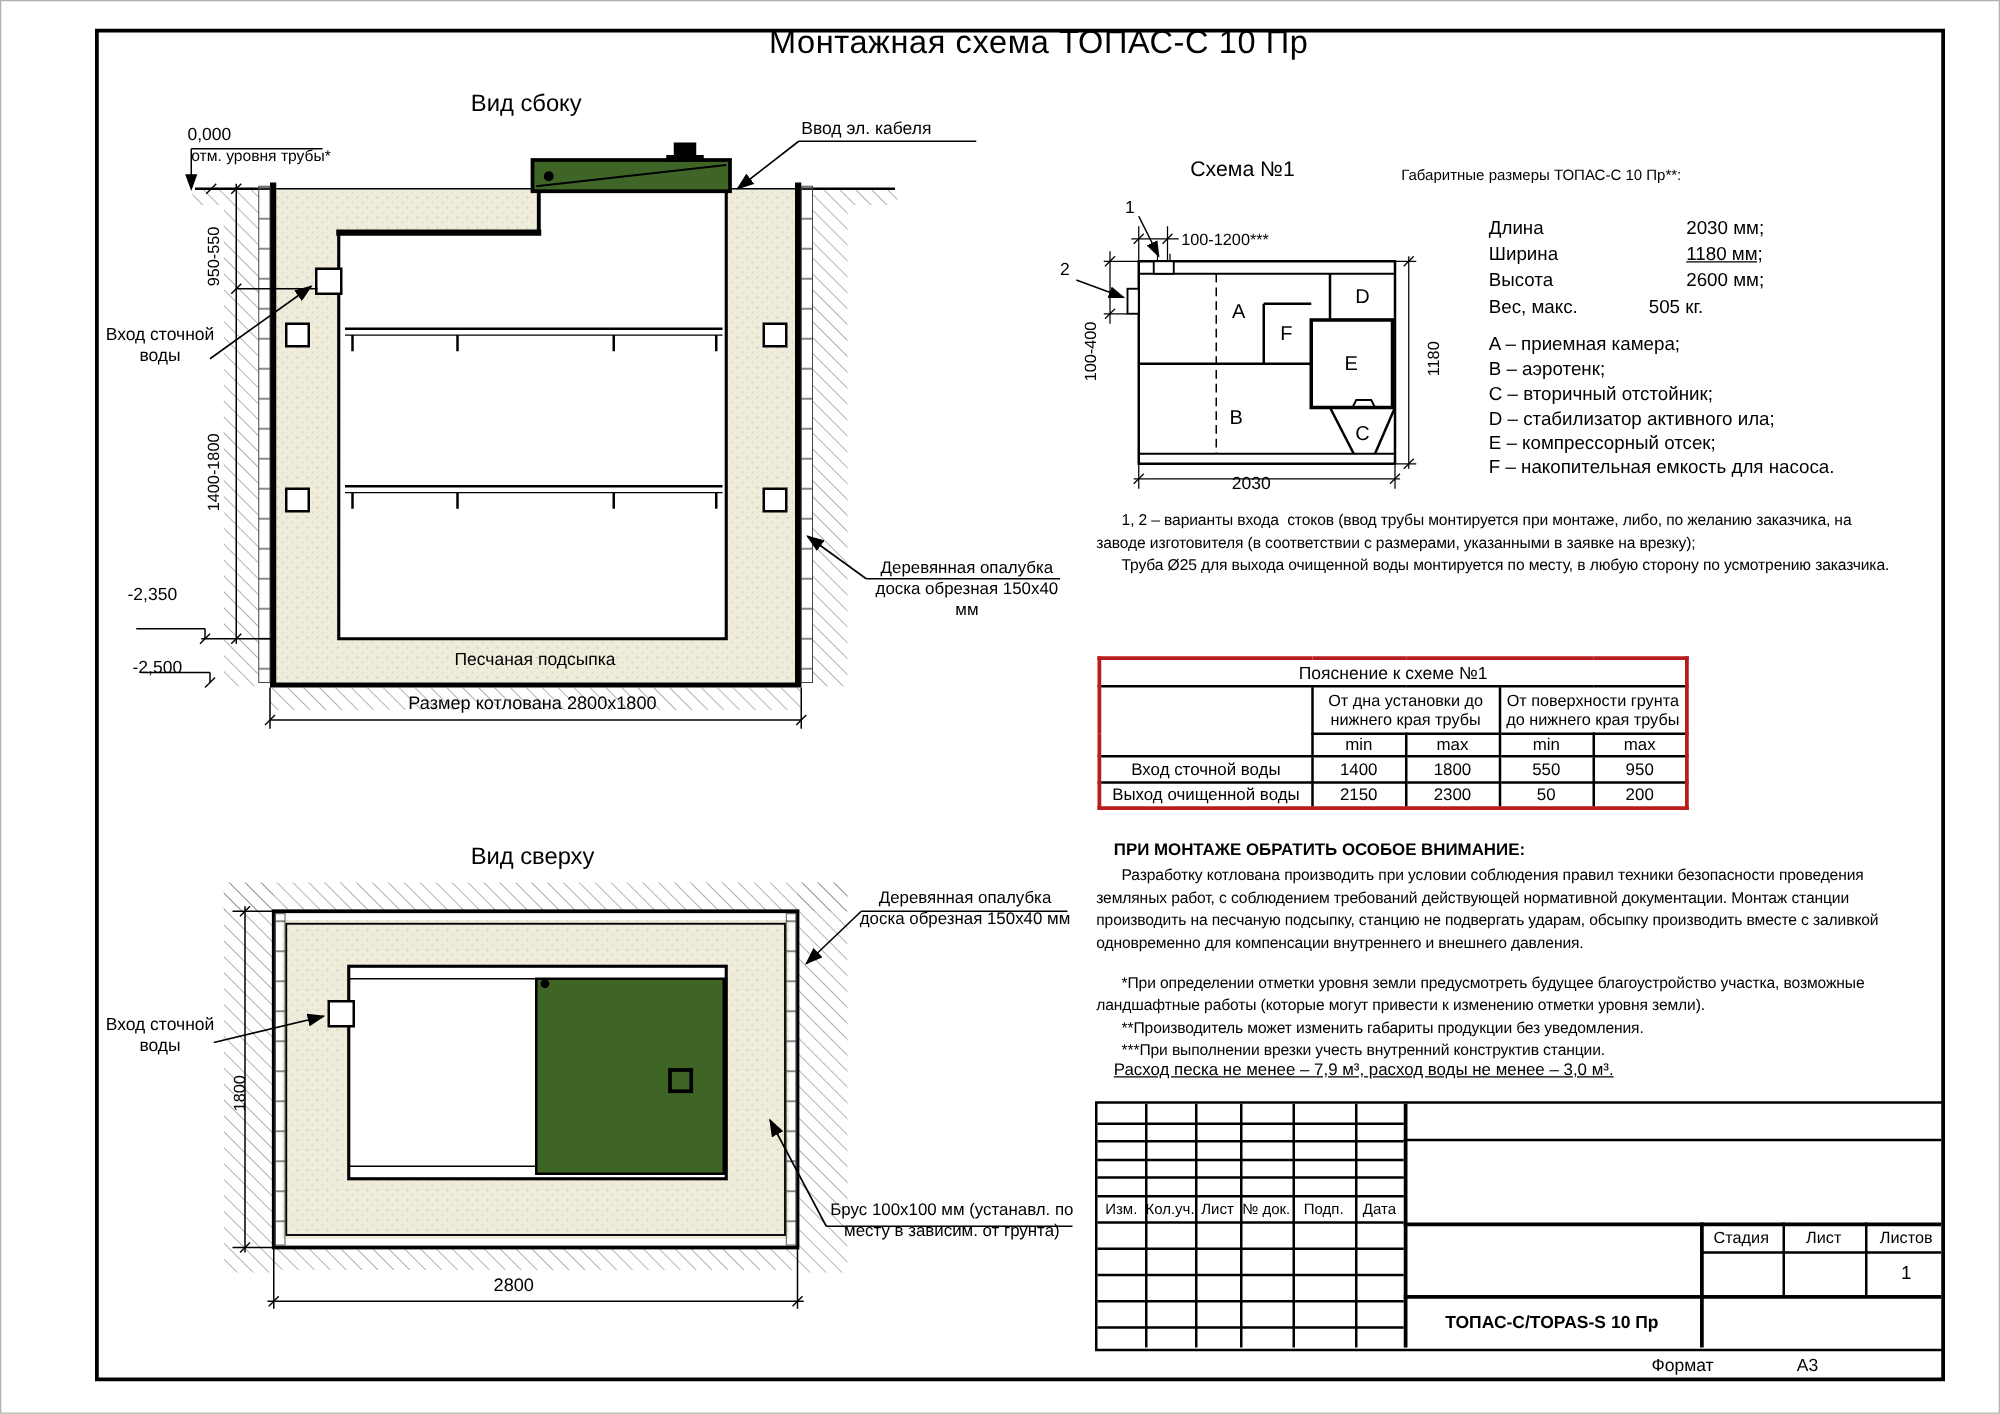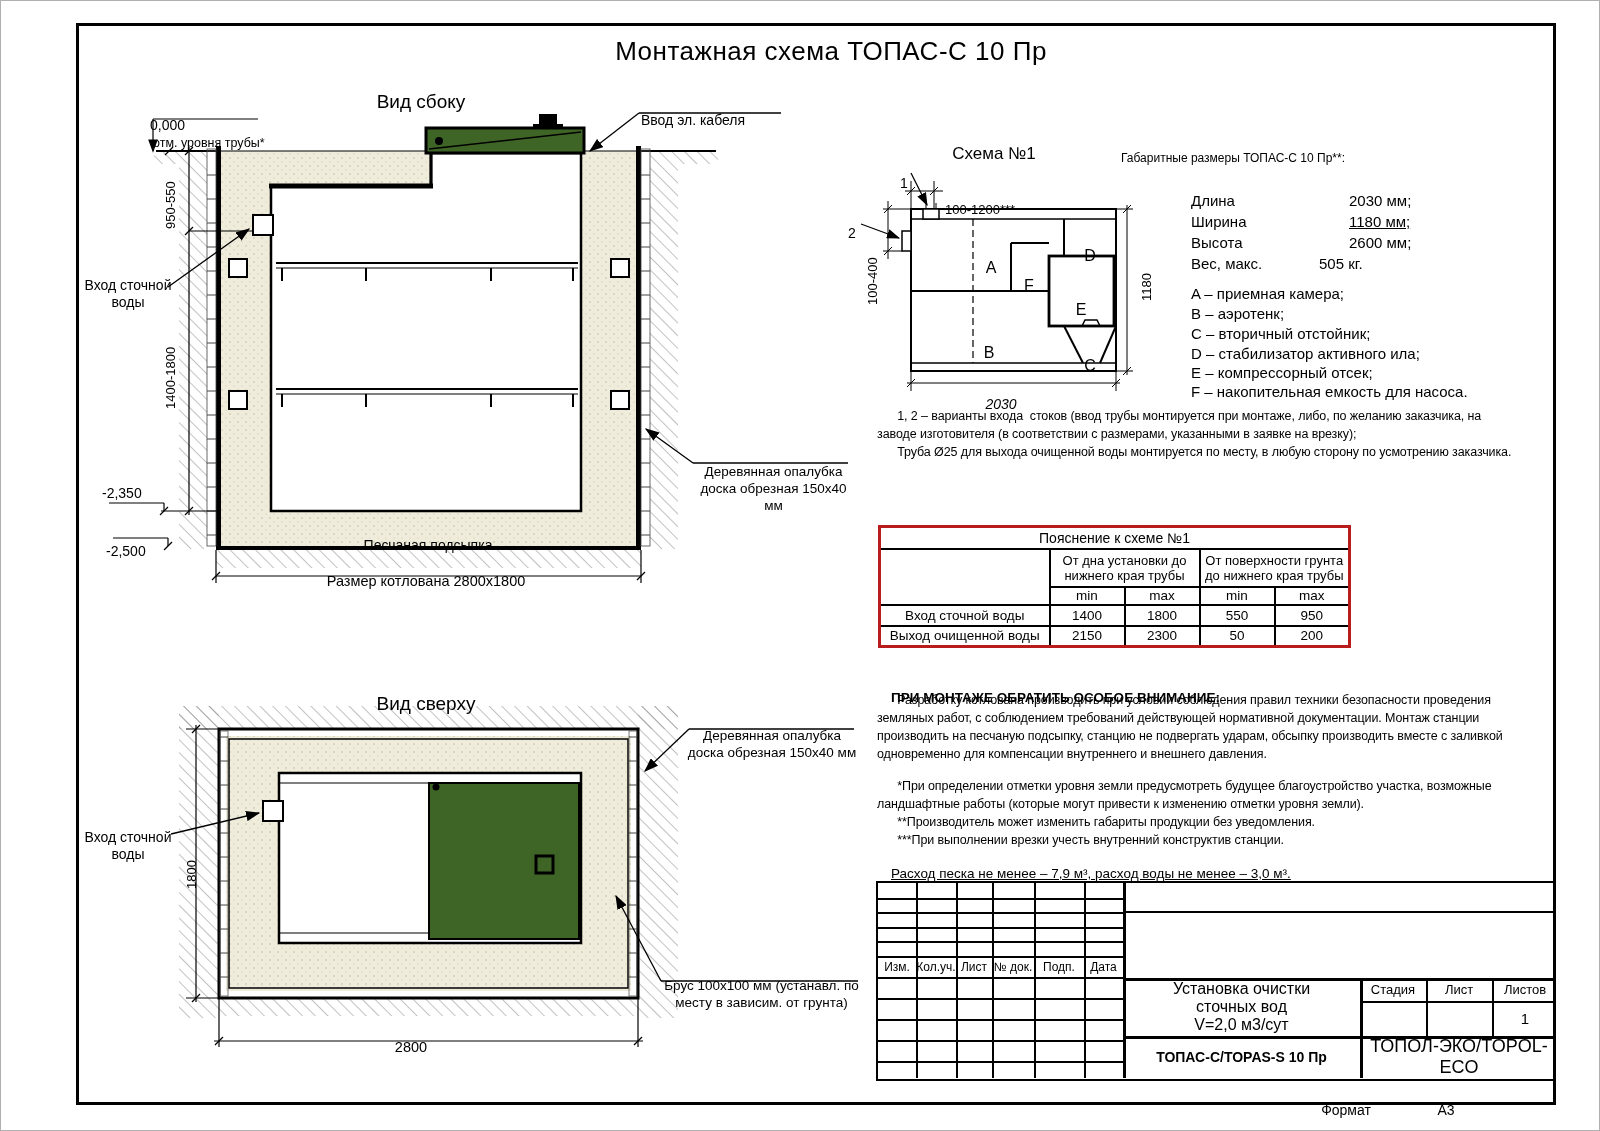--- a/index.html
+++ b/index.html
@@ -1,19 +1,19 @@
 <!DOCTYPE html>
 <html style="--lid: #3e6526; --sand: #efecdc;"><head>
 <meta charset="utf-8">
 <style>
   * { margin:0; padding:0; box-sizing:border-box; }
   body { background:#e8e8e8; font-family:"Liberation Sans", sans-serif; color:#000; }
   .sheet { position:relative; width:1600px; height:1131px; background:#fff; border:1px solid #b0b0b0; overflow:hidden; }
   .frame { position:absolute; left:75px; top:22px; width:1480px; height:1082px; border:3px solid #000; }
-  .lbl { position:absolute; font-size:14px; line-height:17px; white-space:nowrap;margin-top:18px; }
+  .lbl { position:absolute; font-size:14px; line-height:17px; white-space:nowrap; }
   .c { text-align:center; }
   .pre { white-space:pre-line; }
   .vtext { position:absolute; transform-origin:0 0; transform:rotate(-90deg); white-space:nowrap; font-size:13px; }
   .par { position:absolute; font-size:12.5px; line-height:18px; letter-spacing:-0.1px; white-space:pre-wrap; width:676px; }
   .page-title { position:absolute; font-size:26px; letter-spacing:0.5px; }
   .view-title { font-size:19px; }
   .underl { text-decoration:underline; }
   svg { position:absolute; }
   
   table.expl { position:absolute; left:877px; top:524px; border-collapse:collapse; table-layout:fixed; }
@@ -216,21 +216,21 @@
   <div class="lbl" style="left:899px;top:156px;">1</div>
   <div class="lbl" style="left:847px;top:206px;">2</div>
   <div class="lbl" style="left:944px;top:182px;font-size:13px;">100-1200***</div>
   <div class="vtext" style="left:864px;top:304px;">100-400</div>
   <div class="lbl c" style="left:978px;top:240px;width:24px;font-size:16px;">A</div>
   <div class="lbl c" style="left:976px;top:325px;width:24px;font-size:16px;">B</div>
   <div class="lbl c" style="left:1077px;top:338px;width:24px;font-size:16px;">C</div>
   <div class="lbl c" style="left:1077px;top:228px;width:24px;font-size:16px;">D</div>
   <div class="lbl c" style="left:1068px;top:282px;width:24px;font-size:16px;">E</div>
   <div class="lbl c" style="left:1016px;top:258px;width:24px;font-size:16px;">F</div>
-  <div class="lbl c" style="left:945px;top:377px;width:110px;font-style:italic;">2030</div>
+  <div class="lbl c" style="left:945px;top:377px;width:110px;">2030</div>
   <div class="vtext" style="left:1138px;top:300px;">1180</div>
 
   <div class="lbl" style="left:1120px;top:131px;font-size:12px;">Габаритные размеры ТОПАС-С 10 Пр**:</div>
   <div class="lbl" style="left:1190px;top:173px;font-size:15px;">Длина</div>
   <div class="lbl" style="left:1348px;top:173px;font-size:15px;">2030 мм;</div>
   <div class="lbl" style="left:1190px;top:194px;font-size:15px;">Ширина</div>
   <div class="lbl" style="left:1348px;top:194px;font-size:15px;text-decoration:underline;">1180 мм;</div>
   <div class="lbl" style="left:1190px;top:215px;font-size:15px;">Высота</div>
   <div class="lbl" style="left:1348px;top:215px;font-size:15px;">2600 мм;</div>
   <div class="lbl" style="left:1190px;top:236px;font-size:15px;">Вес, макс.</div>
@@ -378,25 +378,21 @@
     <div class="vl" style="left:614px;top:95px;width:2px;height:58px;"></div>
     <div class="hl" style="left:482px;top:118px;width:193px;height:2px;"></div>
 
     <div class="cell" style="left:0;top:73px;width:38px;height:21px;font-size:12px;">Изм.</div>
     <div class="cell" style="left:38px;top:73px;width:40px;height:21px;font-size:12px;">Кол.уч.</div>
     <div class="cell" style="left:78px;top:73px;width:36px;height:21px;font-size:12px;">Лист</div>
     <div class="cell" style="left:114px;top:73px;width:42px;height:21px;font-size:12px;">№ док.</div>
     <div class="cell" style="left:156px;top:73px;width:50px;height:21px;font-size:12px;">Подп.</div>
     <div class="cell" style="left:206px;top:73px;width:39px;height:21px;font-size:12px;">Дата</div>
 
-    <div class="cell pre" style="left:245px;top:95px;width:237px;height:58px;font-size:16px;line-height:18px;">Установка очистки
-сточных вод
-V=2,0 м3/сут</div>
     <div class="cell" style="left:245px;top:153px;width:237px;height:42px;font-size:14px;font-weight:700;">ТОПАС-С/TOPAS-S 10 Пр</div>
-    <div class="cell" style="left:482px;top:153px;width:198px;height:42px;font-size:18px;">ТОПОЛ-ЭКО/TOPOL-ECO</div>
     <div class="cell" style="left:482px;top:95px;width:66px;height:23px;font-size:13px;">Стадия</div>
     <div class="cell" style="left:548px;top:95px;width:66px;height:23px;font-size:13px;">Лист</div>
     <div class="cell" style="left:614px;top:95px;width:66px;height:23px;font-size:13px;">Листов</div>
     <div class="cell" style="left:614px;top:118px;width:66px;height:35px;font-size:15px;">1</div>
   </div>
 
   <div class="lbl c" style="left:1305px;top:1083px;width:80px;font-size:14px;">Формат</div>
   <div class="lbl c" style="left:1425px;top:1083px;width:40px;font-size:14px;">А3</div>
 
 </div>

